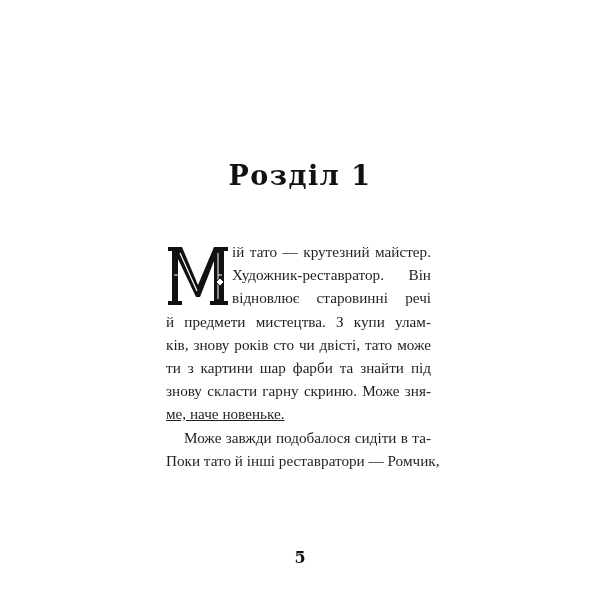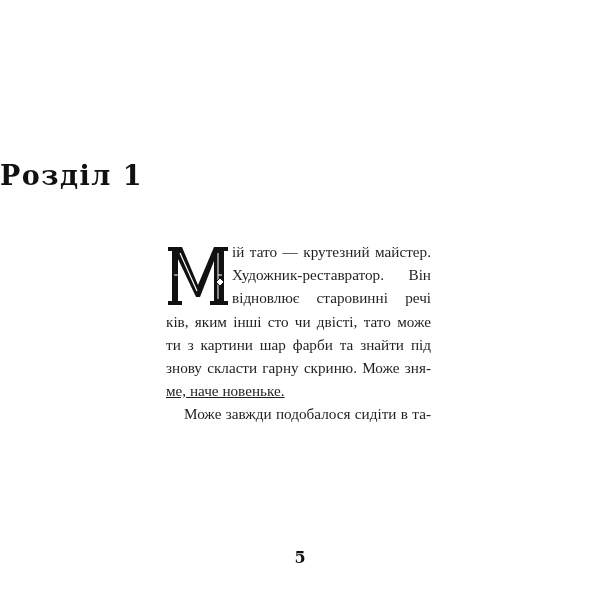--- a/index.html
+++ b/index.html
@@ -2,21 +2,21 @@
 <html><head>
   <meta charset="utf-8">
   <style>
     html, body { margin: 0; padding: 0; }
     body {
       width: 600px; height: 600px; background: #ffffff; position: relative; overflow: hidden;
       color: #1a1a1a;
     }
     .page { position: absolute; left: 0; top: 0; width: 600px; height: 600px; }
     .chapter-title {
-      position: absolute; left: 0; width: 600px; top: 160px; text-align: left;
+      position: absolute; left: 0; width: 600px; top: 160px; text-align: center;
       font-family: "DejaVu Serif", serif; font-weight: bold; font-size: 27px; letter-spacing: 1.5px;
       color: #111;
     }
     .text-block {
       position: absolute; left: 166px; top: 240px; width: 265px;
       font-family: "Liberation Serif", serif; font-size: 15.2px; line-height: 23.2px;
       color: #1f1f1f;
     }
     .line { display: block; height: 23.2px; white-space: nowrap; text-align: justify; text-align-last: justify; }
     .line.last { text-align-last: left; text-decoration: underline; }
@@ -45,21 +45,23 @@
         <path d="M2 2 H16 L32 40 L48 2 H62 V6 H58 V56 H62 V60 H44 V56 H48 V16 L34 52 H30 L12 14 V56 H16 V60 H2 V56 H6 V6 H2 Z" fill="#111"></path>
         <path d="M14 8 L31 46" stroke="#fff" stroke-width="1.2"></path>
         <path d="M52 8 V54" stroke="#fff" stroke-width="1"></path>
         <path d="M8 30 H12 M52 30 H56" stroke="#fff" stroke-width="1"></path>
         <path d="M54 33 L58 37 L54 41 L50 37 Z" fill="#fff" stroke="#111" stroke-width="1"></path>
       </svg>
     </div>
     <span class="line indent-cap">ій тато — крутезний майстер.</span>
     <span class="line indent-cap">Художник-реставратор. Він</span>
     <span class="line indent-cap">відновлює старовинні речі</span>
-    <span class="line">ків, яким інші сто чи двісті, тато може</span>
+    <span class="line">й предмети мистецтва. З купи улам-</span>
+    <span class="line">ків, знову років сто чи двісті, тато може</span>
     <span class="line">ти з картини шар фарби та знайти під</span>
     <span class="line">знову скласти гарну скриню. Може зня-</span>
     <span class="line last">ме, наче новеньке.</span>
     <span class="line para-indent">Може завжди подобалося сидіти в та-</span>
+    <span class="line">Поки тато й інші реставратори — Ромчик,</span>
   </div>
 
   <div class="page-number">5</div>
 </div>
 
 </body></html>

